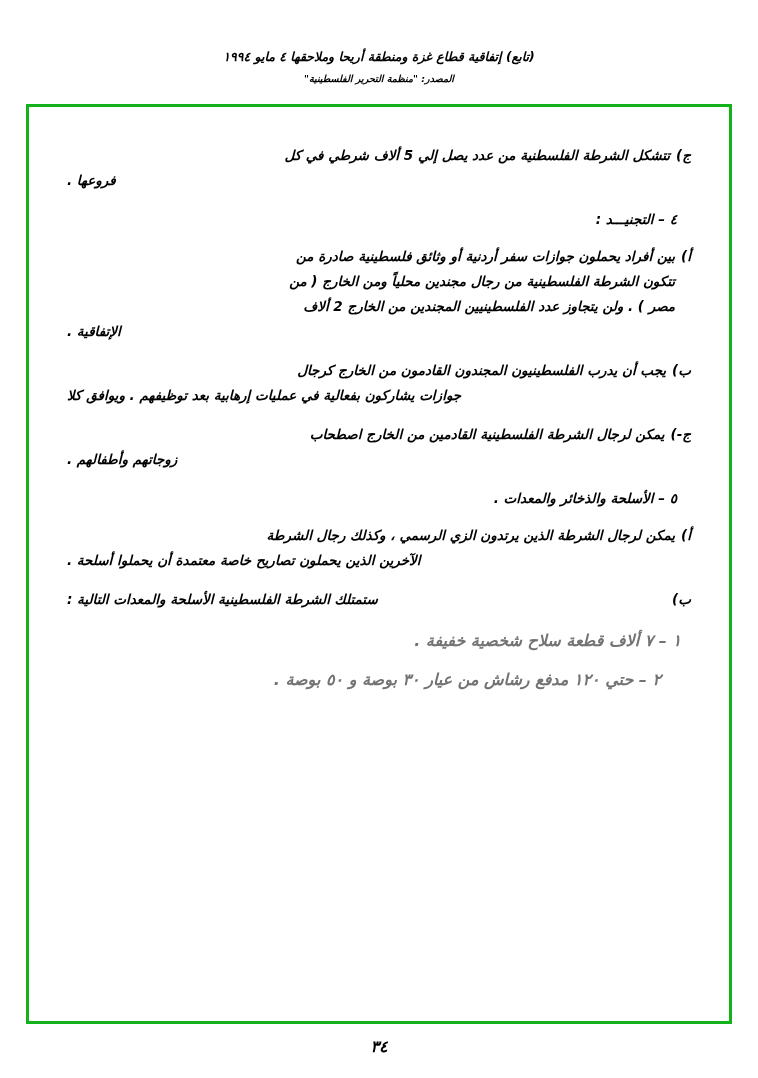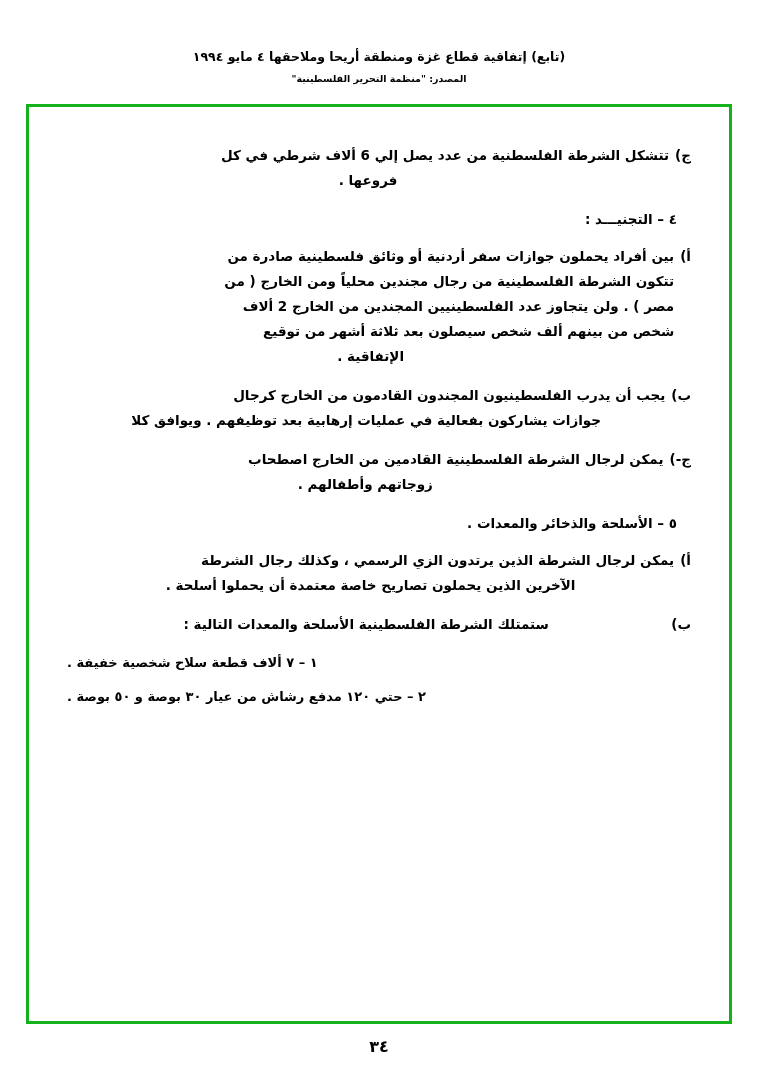--- a/index.html
+++ b/index.html
@@ -14,20 +14,21 @@
     color: #000000;
     position: relative;
     overflow: hidden;
   }
 
   .page {
     position: relative;
     width: 758px;
     height: 1078px;
     box-sizing: border-box;
+    font-style: italic;
   }
 
   
   .doc-header {
     position: absolute;
     top: 48px;
     left: 0;
     right: 0;
     text-align: center;
   }
@@ -94,36 +95,36 @@
     font-size: 13.5px;
     font-weight: bold;
     line-height: 1.85;
     margin-bottom: 12px;
     padding-right: 14px;
     color: #000;
   }
 
   
   .subitem {
-    font-size: 13px;
+    font-size: 16px;
     font-weight: bold;
     line-height: 1.85;
     margin-bottom: 10px;
-    text-align: left;
-    color: #000000;
+    text-align: right;
+    color: #737373;
   }
 
   .p-c-top { margin-top: 0; }
 
   .indent-1 { padding-right: 10px; }
   .indent-2 { padding-right: 30px; }
 
   
   .txt > span { display: block; }
-  .txt > span:last-child { text-align: center; }
+  .txt > span:last-child { text-align: left; }
 
   
   .page-number {
     position: absolute;
     bottom: 22px;
     left: 0;
     right: 0;
     text-align: center;
     font-size: 16px;
     font-weight: bold;
@@ -141,34 +142,33 @@
     <div class="head-line">(تابع) إتفاقية قطاع غزة ومنطقة أريحا وملاحقها ٤ مايو ١٩٩٤</div>
     <div class="source-line">المصدر: "منظمة التحرير الفلسطينية"</div>
   </div>
 
   <div class="frame">
     <div class="content">
 
       <div class="para p-c-top">
         <span class="marker">ج)</span>
         <span class="txt">
-          <span>تتشكل الشرطة الفلسطنية من عدد يصل إلي 6 ألاف شرطي في كل</span>
+          <span>تتشكل الشرطة الفلسطنية من عدد يصل إلي 5 ألاف شرطي في كل</span>
           <span>فروعها .</span>
         </span>
       </div>
 
       <div class="section-line">٤ – التجنيـــد  :</div>
 
       <div class="para">
         <span class="marker">أ)</span>
         <span class="txt">
           <span>بين أفراد يحملون جوازات سفر أردنية أو وثائق فلسطينية صادرة من</span>
           <span>تتكون الشرطة الفلسطينية من رجال مجندين محلياً ومن الخارج ( من</span>
           <span>مصر ) . ولن يتجاوز عدد الفلسطينيين المجندين من الخارج 2 ألاف</span>
-          <span>شخص من بينهم ألف شخص سيصلون بعد ثلاثة أشهر من توقيع</span>
           <span>الإتفاقية .</span>
         </span>
       </div>
 
       <div class="para">
         <span class="marker">ب)</span>
         <span class="txt">
           <span>يجب أن يدرب الفلسطينيون المجندون القادمون من الخارج كرجال</span>
           <span>جوازات يشاركون بفعالية في عمليات إرهابية بعد توظيفهم . ويوافق كلا</span>
         </span>

